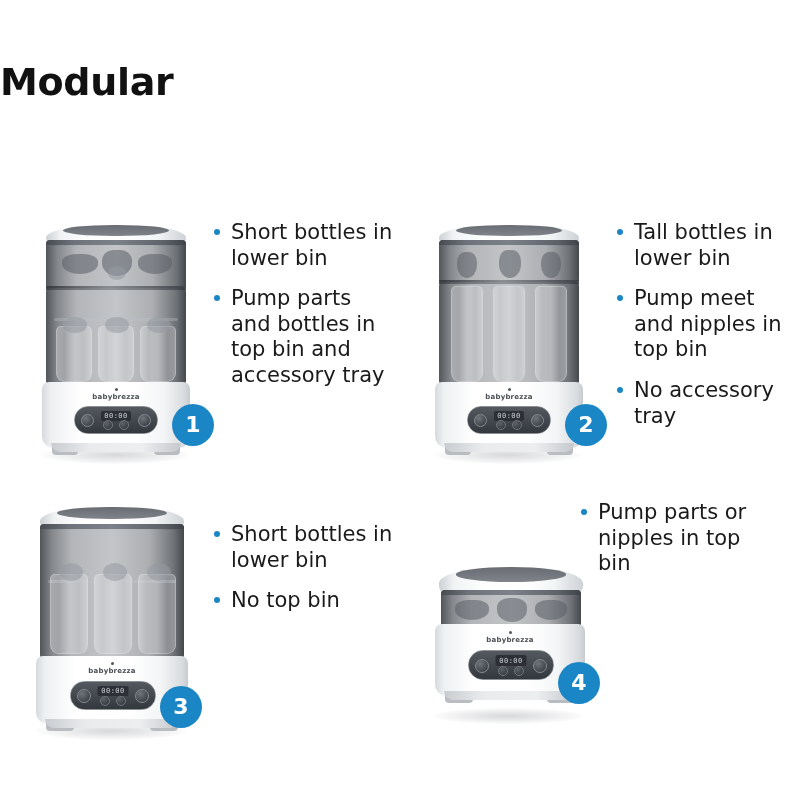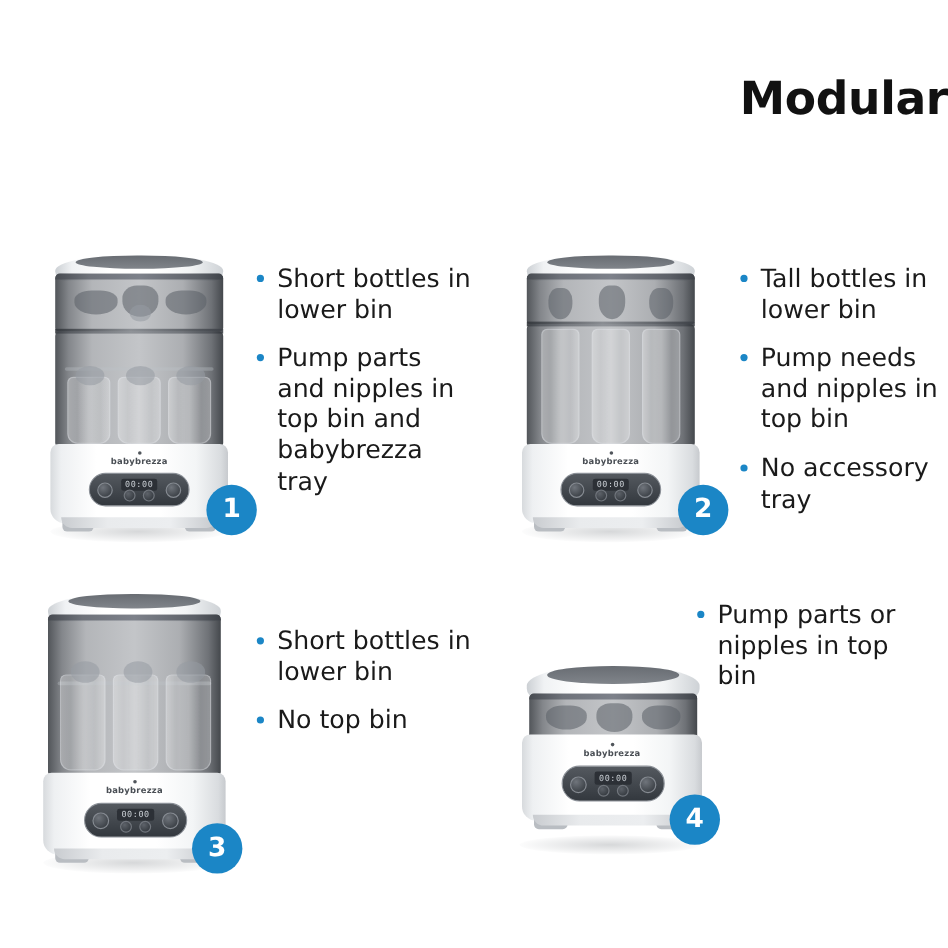--- a/index.html
+++ b/index.html
@@ -18,21 +18,21 @@
     height: 790px;
     background: #ffffff;
   }
 
   
   .header {
     position: absolute;
     top: 62px;
     left: 0;
     width: 790px;
-    text-align: right;
+    text-align: left;
   }
   .title {
     font-size: 38px;
     font-weight: 700;
     color: #111111;
     letter-spacing: -0.3px;
     line-height: 1.1;
   }
   .subtitle {
     margin-top: 18px;
@@ -61,21 +61,21 @@
   }
   .panel.p1 { left: 0;   top: 0; }
   .panel.p2 { left: 395px; top: 0; }
   .panel.p3 { left: 0;   top: 290px; }
   .panel.p4 { left: 395px; top: 290px; }
 
   
   .product-wrap {
     position: absolute;
     left: 18px;
-    top: 0;
+    top: 12px;
     width: 200px;
     height: 290px;
   }
   .product-wrap.p4wrap { left: 22px; }
 
   
   .bullets {
     position: absolute;
     left: 212px;
     top: 32px;
@@ -363,21 +363,21 @@
 
       <div class="badge n1">1</div>
 
       <div class="bullets">
         <div class="bullet">
           <span class="dot"></span>
           <span>Short bottles in lower bin</span>
         </div>
         <div class="bullet">
           <span class="dot"></span>
-          <span>Pump parts and nipples in top bin and babybrezza tray</span>
+          <span>Pump parts and bottles in top bin and accessory tray</span>
         </div>
       </div>
     </div>
 
     <div class="panel p2">
       <div class="product-wrap">
 
         <div class="ground" style="left:22px; top:246px; width:146px; height:18px;"></div>
 
         <div class="lid" style="left:26px; top:24px; width:140px; height:22px;">
@@ -418,21 +418,21 @@
 
       <div class="badge n2">2</div>
 
       <div class="bullets b2">
         <div class="bullet">
           <span class="dot"></span>
           <span>Tall bottles in lower bin</span>
         </div>
         <div class="bullet">
           <span class="dot"></span>
-          <span>Pump needs and nipples in top bin</span>
+          <span>Pump meet and nipples in top bin</span>
         </div>
         <div class="bullet">
           <span class="dot"></span>
           <span>No accessory tray</span>
         </div>
       </div>
     </div>
 
     <div class="panel p3">
       <div class="product-wrap">

